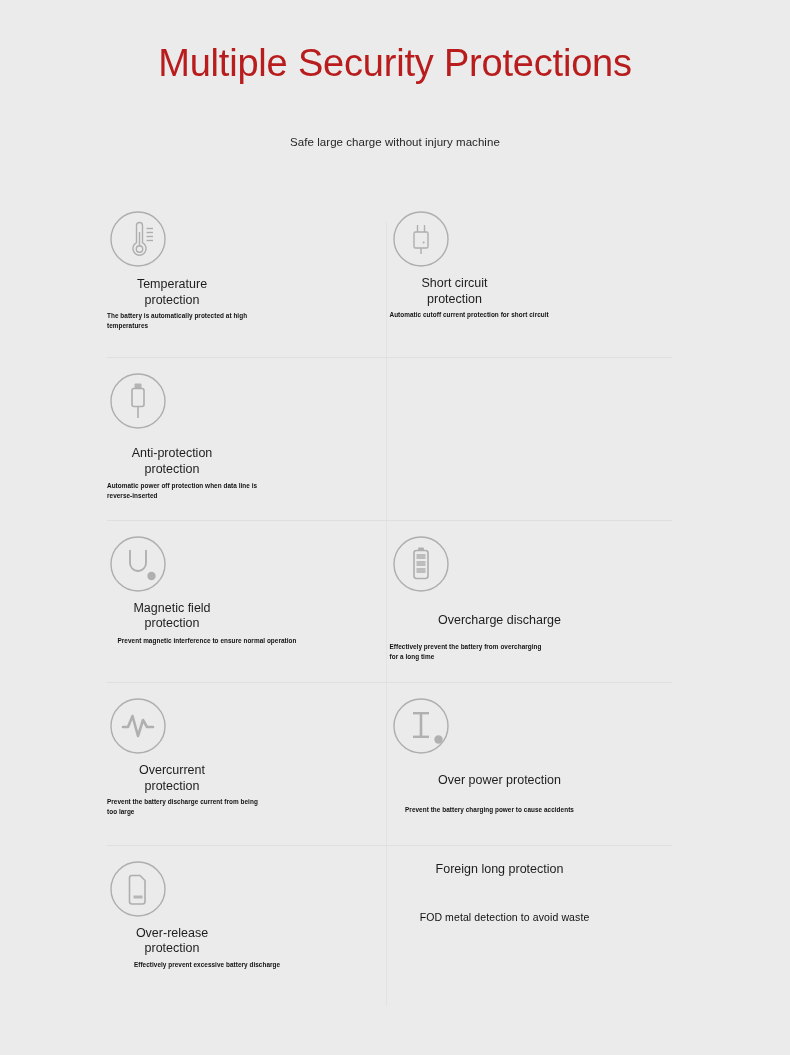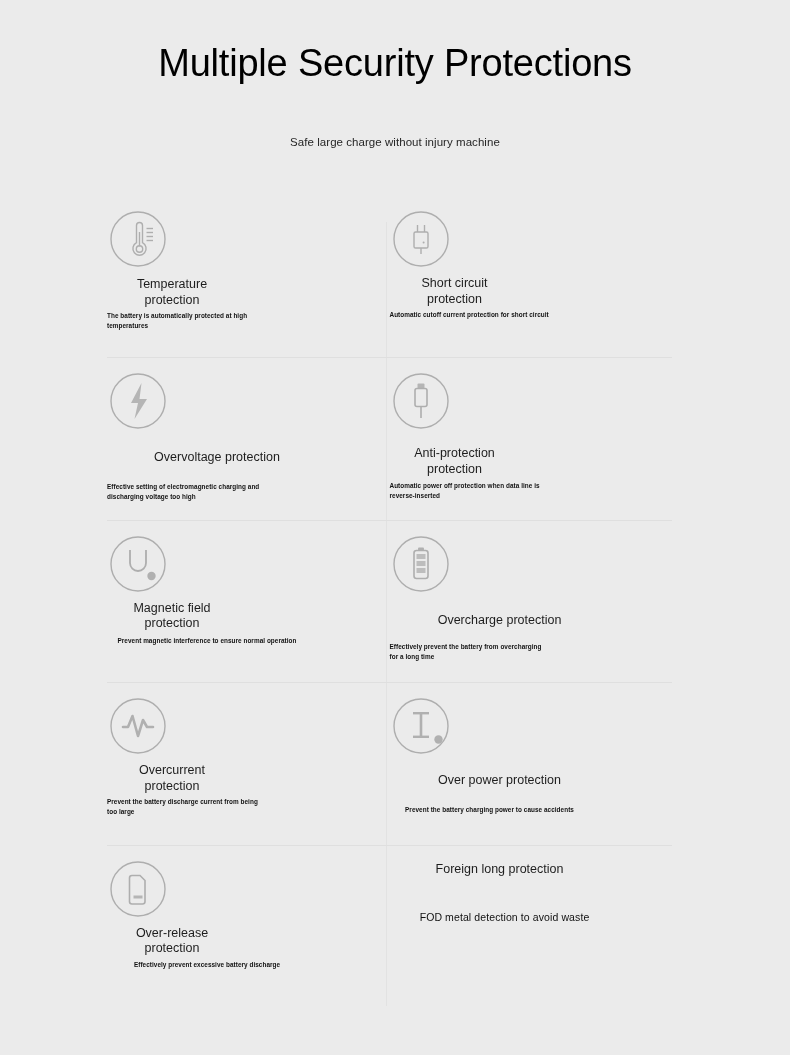--- a/index.html
+++ b/index.html
@@ -27,21 +27,21 @@
   }
   .page-title {
     position: absolute;
     left: 0;
     top: 42px;
     width: 790px;
     text-align: center;
     font-size: 38px;
     font-weight: 400;
     letter-spacing: -0.2px;
-    color: #000000;
+    color: #b91c1c;
     line-height: 1.15;
   }
   .page-subtitle {
     position: absolute;
     left: 0;
     top: 136px;
     width: 790px;
     text-align: center;
     font-size: 11.5px;
     font-weight: 400;
@@ -184,30 +184,20 @@
           <line x1="31" y1="40" x2="31" y2="46" stroke="#aeaeae" stroke-width="1.4"></line>
           <circle cx="33.6" cy="34.5" r="1" fill="#aeaeae"></circle>
         </svg>
       </span>
       <div class="cell-title">Short circuit<br>protection</div>
       <div class="cell-desc">Automatic cutoff current protection for short circuit</div>
     </div>
   </div>
 
   <div class="row r-div">
-    <div class="cell c-3">
-      <span class="icon-wrap">
-        <svg width="62" height="62" viewBox="0 0 62 62">
-          <circle cx="31" cy="31" r="27" fill="none" stroke="#aeaeae" stroke-width="1.4"></circle>
-          <path d="M34.5 13 L24 33 h7 l-3.5 16 L40 29 h-7.5 z" fill="#b5b5b5"></path>
-        </svg>
-      </span>
-      <div class="cell-title wide">Overvoltage protection</div>
-      <div class="cell-desc">Effective setting of electromagnetic charging and discharging voltage too high</div>
-    </div>
 
     <div class="cell c-4">
       <span class="icon-wrap">
         <svg width="62" height="62" viewBox="0 0 62 62">
           <circle cx="31" cy="31" r="27" fill="none" stroke="#aeaeae" stroke-width="1.4"></circle>
           <rect x="27.5" y="13.5" width="7" height="5" rx="1" fill="#b5b5b5"></rect>
           <rect x="25" y="18.5" width="12" height="18" rx="2" fill="none" stroke="#aeaeae" stroke-width="1.6"></rect>
           <line x1="31" y1="36.5" x2="31" y2="48" stroke="#aeaeae" stroke-width="1.6"></line>
         </svg>
       </span>
@@ -233,21 +223,21 @@
       <span class="icon-wrap">
         <svg width="62" height="62" viewBox="0 0 62 62">
           <circle cx="31" cy="31" r="27" fill="none" stroke="#aeaeae" stroke-width="1.4"></circle>
           <rect x="28" y="14.5" width="6" height="3" rx="1" fill="#b0b0b0"></rect>
           <rect x="24" y="17.5" width="14" height="28" rx="2.5" fill="none" stroke="#aeaeae" stroke-width="1.6"></rect>
           <rect x="26.5" y="21" width="9" height="5" fill="#bdbdbd"></rect>
           <rect x="26.5" y="28" width="9" height="5" fill="#bdbdbd"></rect>
           <rect x="26.5" y="35" width="9" height="5" fill="#bdbdbd"></rect>
         </svg>
       </span>
-      <div class="cell-title wide">Overcharge protection</div>
+      <div class="cell-title wide">Overcharge discharge</div>
       <div class="cell-desc">Effectively prevent the battery from overcharging for a long time</div>
     </div>
   </div>
 
   <div class="row r-div">
     <div class="cell c-7">
       <span class="icon-wrap">
         <svg width="62" height="62" viewBox="0 0 62 62">
           <circle cx="31" cy="31" r="27" fill="none" stroke="#aeaeae" stroke-width="1.4"></circle>
           <path d="M16 32 h5 l4.5 -11 l5.5 20 l5 -16 l4 7 h6" fill="none" stroke="#b0b0b0" stroke-width="2.6" stroke-linejoin="round" stroke-linecap="round"></path>

